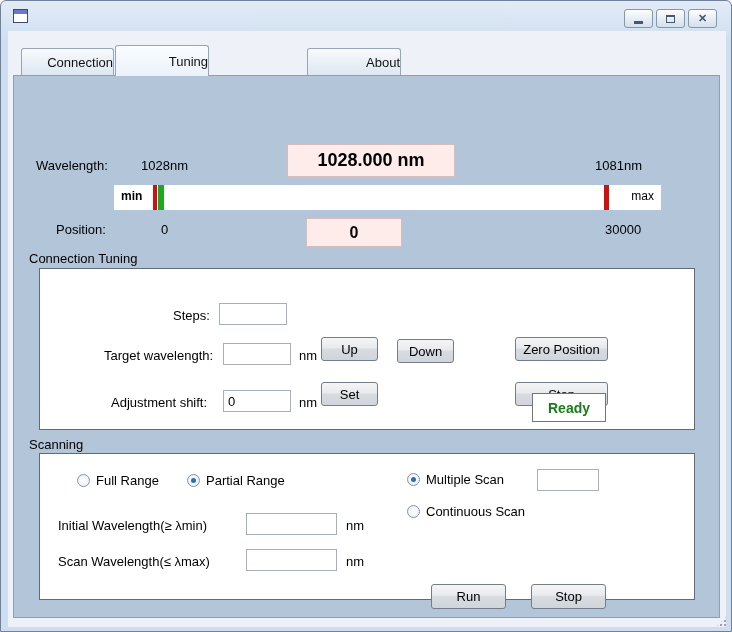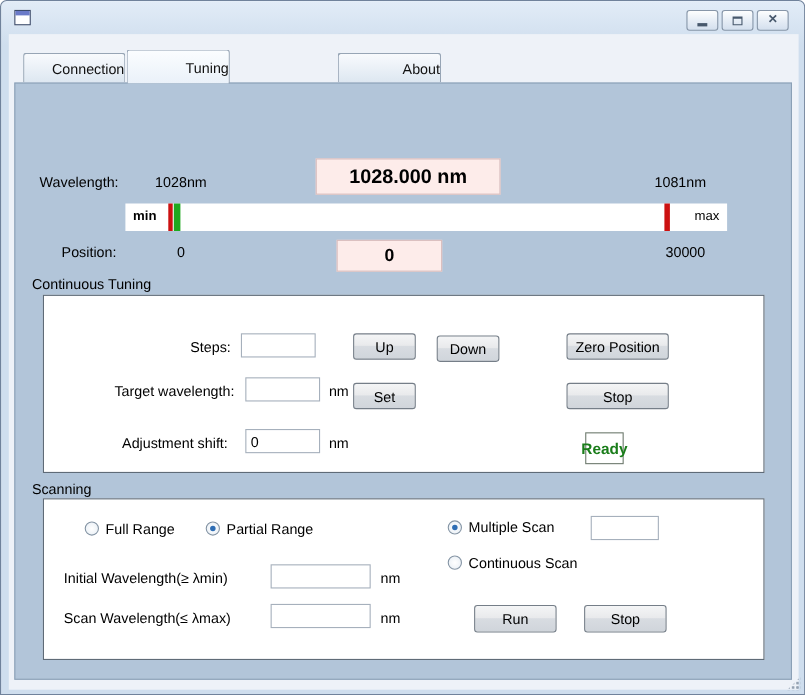--- a/index.html
+++ b/index.html
@@ -50,21 +50,21 @@
   .track-max{position:absolute;right:7px;top:4px;font-size:12px;}
 
   .groupbox{position:absolute;background:#fff;border:1px solid #5f6b77;z-index:4;}
   .group-caption{position:absolute;font-size:13px;color:#000;z-index:4;}
 
   .tb{position:absolute;border:1px solid #a6b0bc;background:#fff;height:22px;z-index:5;
     font-family:"Liberation Sans",sans-serif;font-size:13px;padding:1px 4px;color:#000;}
 
   .btn{position:absolute;border:1px solid #757e88;border-radius:3px;z-index:5;
     background:linear-gradient(#f4f5f6,#e9eaec 45%,#d8dce1 50%,#d0d5db);
-    font-size:13px;color:#000;display:flex;align-items:center;justify-content:center;}
+    font-size:13px;color:#000;display:flex;align-items:center;justify-content:center;margin-top:34px;}
 
   .radio{position:absolute;width:13px;height:13px;border-radius:50%;z-index:5;
     border:1px solid #8494a4;background:radial-gradient(#ffffff,#e6edf4);}
   .radio.checked::after{content:"";position:absolute;left:3px;top:3px;width:5px;height:5px;
     border-radius:50%;background:#2e6db4;}
 
   .ready-box{position:absolute;border:1px solid #6e7a6e;background:#fff;z-index:5;
     display:flex;align-items:center;justify-content:center;
     color:#1a7d1a;font-weight:bold;font-size:14px;}
 
@@ -119,39 +119,39 @@
     <span class="marker m-green"></span>
     <span class="marker m-red2"></span>
     <span class="track-max">max</span>
   </div>
 
   <div class="lbl" style="left:55px;top:221px;">Position:</div>
   <div class="lbl" style="left:160px;top:221px;">0</div>
   <div class="display" style="left:305px;top:217px;width:96px;height:29px;font-size:16px;">0</div>
   <div class="lbl" style="left:604px;top:221px;">30000</div>
 
-  <div class="group-caption" style="left:28px;top:250px;">Continuous Tuning</div>
+  <div class="group-caption" style="left:28px;top:250px;">Connection Tuning</div>
   <div class="groupbox" style="left:38px;top:267px;width:656px;height:162px;"></div>
 
   <div class="lbl" style="left:172px;top:307px;">Steps:</div>
   <input class="tb" style="left: 218px; top: 302px; width: 68px;" value="">
   <div class="btn" style="left:320px;top:302px;width:57px;height:24px;">Up</div>
   <div class="btn" style="left:396px;top:304px;width:57px;height:24px;">Down</div>
   <div class="btn" style="left:514px;top:302px;width:93px;height:24px;">Zero Position</div>
 
   <div class="lbl" style="left:103px;top:347px;">Target wavelength:</div>
   <input class="tb" style="left: 222px; top: 342px; width: 68px;" value="">
   <div class="lbl" style="left:298px;top:347px;">nm</div>
   <div class="btn" style="left:320px;top:347px;width:57px;height:24px;">Set</div>
   <div class="btn" style="left:514px;top:347px;width:93px;height:24px;">Stop</div>
 
   <div class="lbl" style="left:110px;top:394px;">Adjustment shift:</div>
   <input class="tb" style="left: 222px; top: 389px; width: 68px;" value="0">
   <div class="lbl" style="left:298px;top:394px;">nm</div>
-  <div class="ready-box" style="left:531px;top:392px;width:35px;height:29px;">Ready</div>
+  <div class="ready-box" style="left:531px;top:392px;width:74px;height:29px;">Ready</div>
 
   <div class="group-caption" style="left:28px;top:436px;">Scanning</div>
   <div class="groupbox" style="left:38px;top:452px;width:656px;height:147px;"></div>
 
   <span class="radio" style="left:76px;top:473px;"></span>
   <div class="lbl" style="left:95px;top:472px;">Full Range</div>
 
   <span class="radio checked" style="left:186px;top:473px;"></span>
   <div class="lbl" style="left:205px;top:472px;">Partial Range</div>
 

